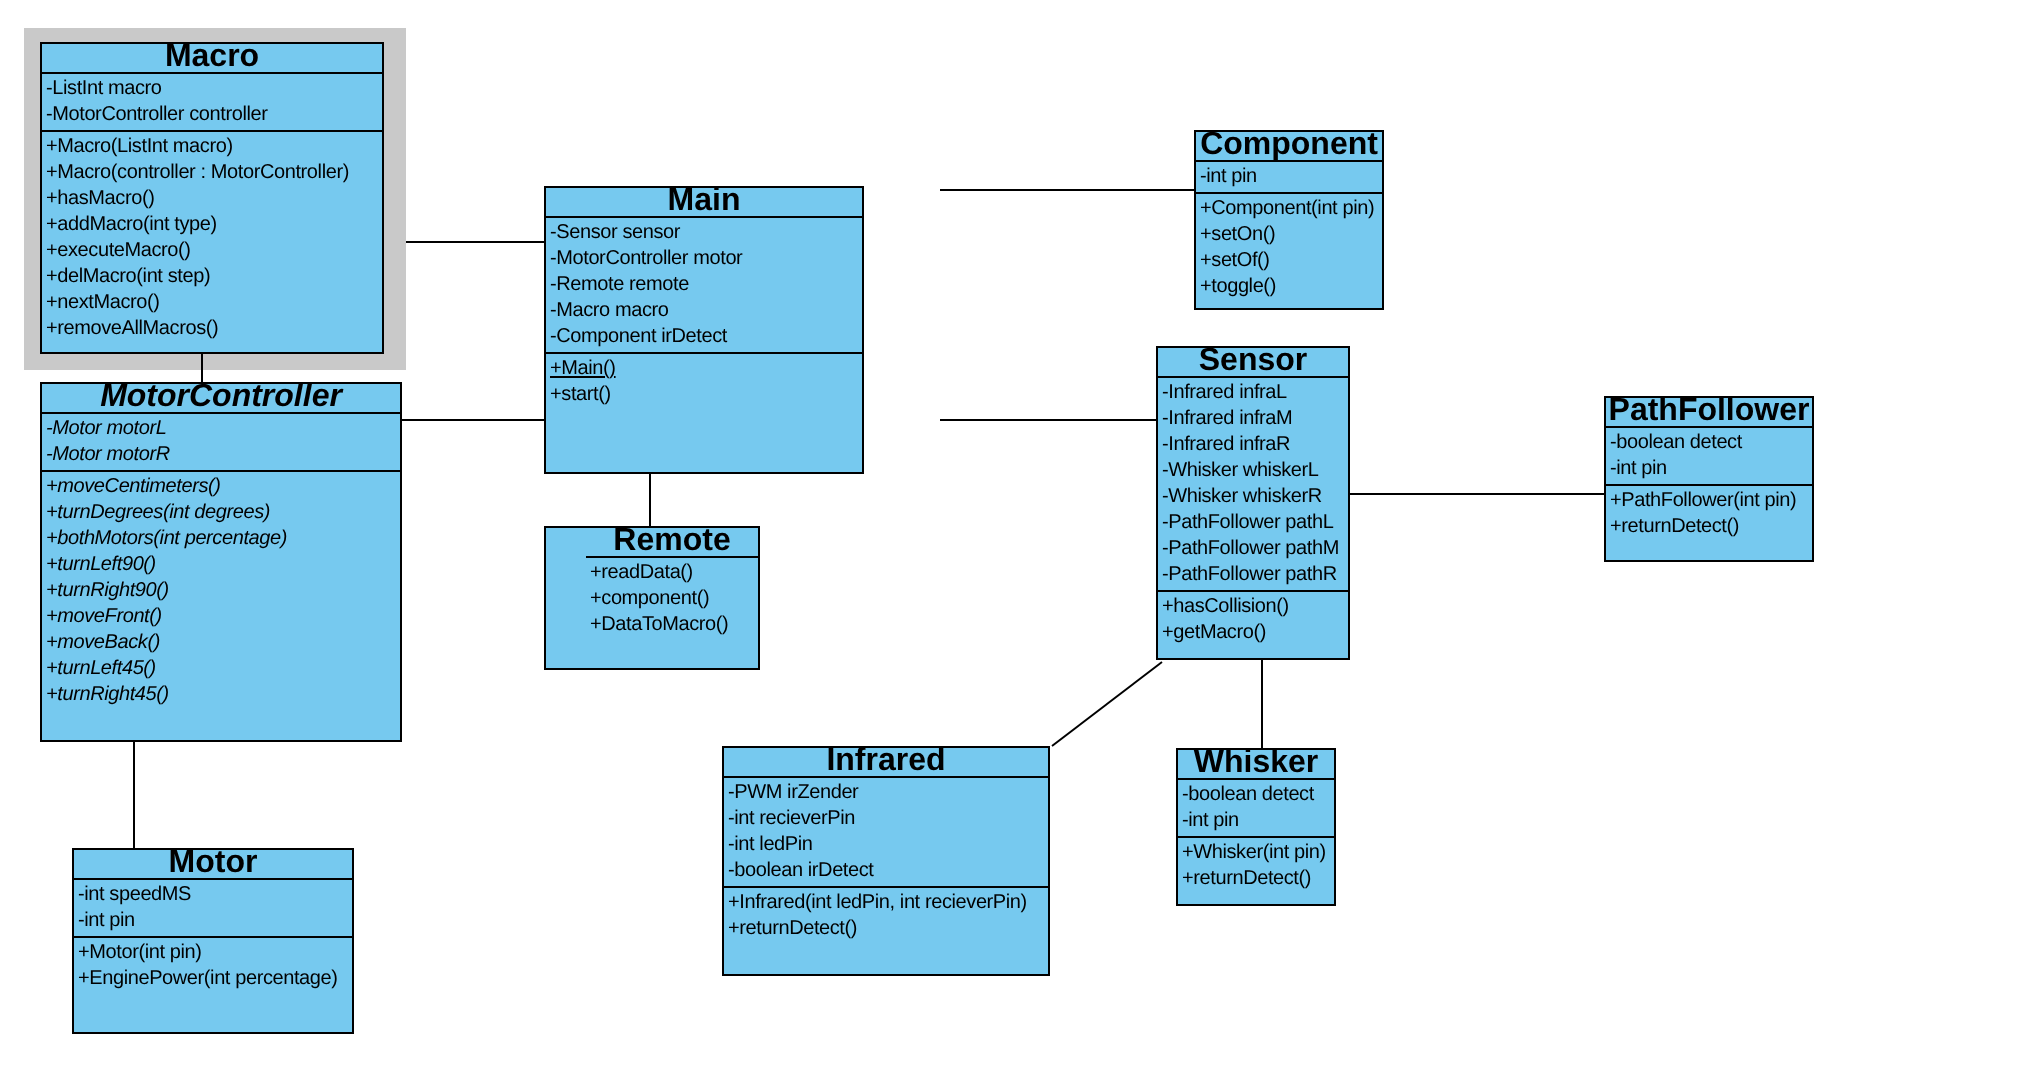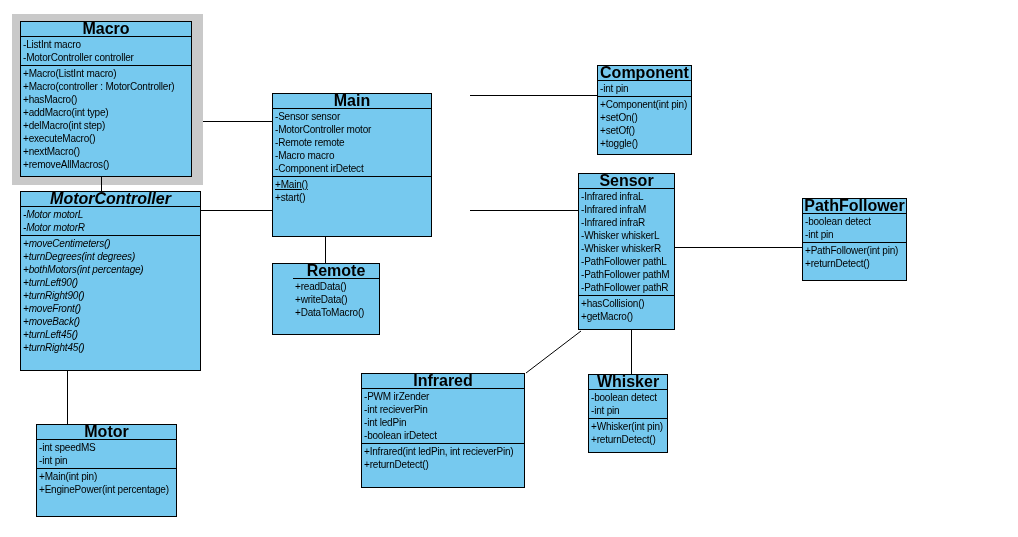--- a/index.html
+++ b/index.html
@@ -99,22 +99,22 @@
     <div class="uml-title">Macro</div>
     <div class="uml-attrs">
         <div class="uml-line">-ListInt macro</div>
         <div class="uml-line">-MotorController controller</div>
       </div>
     <div class="uml-methods">
         <div class="uml-line">+Macro(ListInt macro)</div>
         <div class="uml-line">+Macro(controller : MotorController)</div>
         <div class="uml-line">+hasMacro()</div>
         <div class="uml-line">+addMacro(int type)</div>
+        <div class="uml-line">+executeMacro()</div>
         <div class="uml-line">+delMacro(int step)</div>
-        <div class="uml-line">+executeMacro()</div>
         <div class="uml-line">+nextMacro()</div>
         <div class="uml-line">+removeAllMacros()</div>
       </div>
   </div>
 
   <div class="uml-class" id="box-motorcontroller">
     <div class="uml-title">MotorController</div>
     <div class="uml-attrs">
         <div class="uml-line">-Motor motorL</div>
         <div class="uml-line">-Motor motorR</div>
@@ -132,21 +132,21 @@
       </div>
   </div>
 
   <div class="uml-class" id="box-motor">
     <div class="uml-title">Motor</div>
     <div class="uml-attrs">
         <div class="uml-line">-int speedMS</div>
         <div class="uml-line">-int pin</div>
       </div>
     <div class="uml-methods">
-        <div class="uml-line">+Main(int pin)</div>
+        <div class="uml-line">+Motor(int pin)</div>
         <div class="uml-line">+EnginePower(int percentage)</div>
       </div>
   </div>
 
   <div class="uml-class" id="box-main">
     <div class="uml-title">Main</div>
     <div class="uml-attrs">
         <div class="uml-line">-Sensor sensor</div>
         <div class="uml-line">-MotorController motor</div>
         <div class="uml-line">-Remote remote</div>
@@ -156,21 +156,21 @@
     <div class="uml-methods">
         <div class="uml-line u">+Main()</div>
         <div class="uml-line">+start()</div>
       </div>
   </div>
 
   <div class="uml-class" id="box-remote">
     <div class="uml-title">Remote</div>
     <div class="uml-methods">
         <div class="uml-line">+readData()</div>
-        <div class="uml-line">+writeData()</div>
+        <div class="uml-line">+component()</div>
         <div class="uml-line">+DataToMacro()</div>
       </div>
   </div>
 
   <div class="uml-class" id="box-component">
     <div class="uml-title">Component</div>
     <div class="uml-attrs">
         <div class="uml-line">-int pin</div>
       </div>
     <div class="uml-methods">

